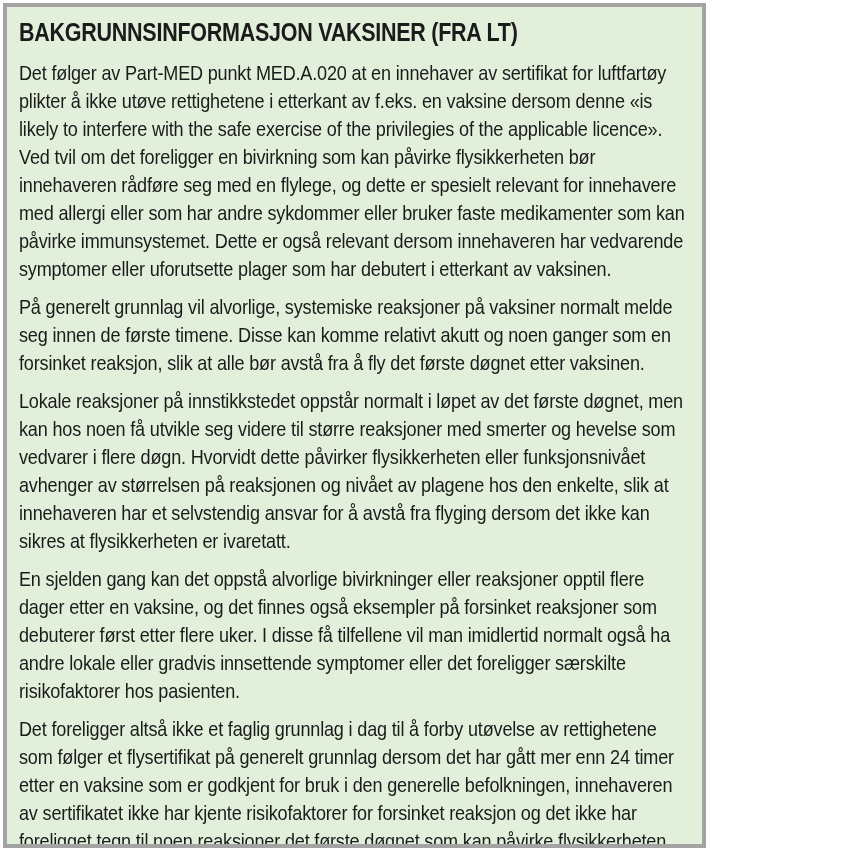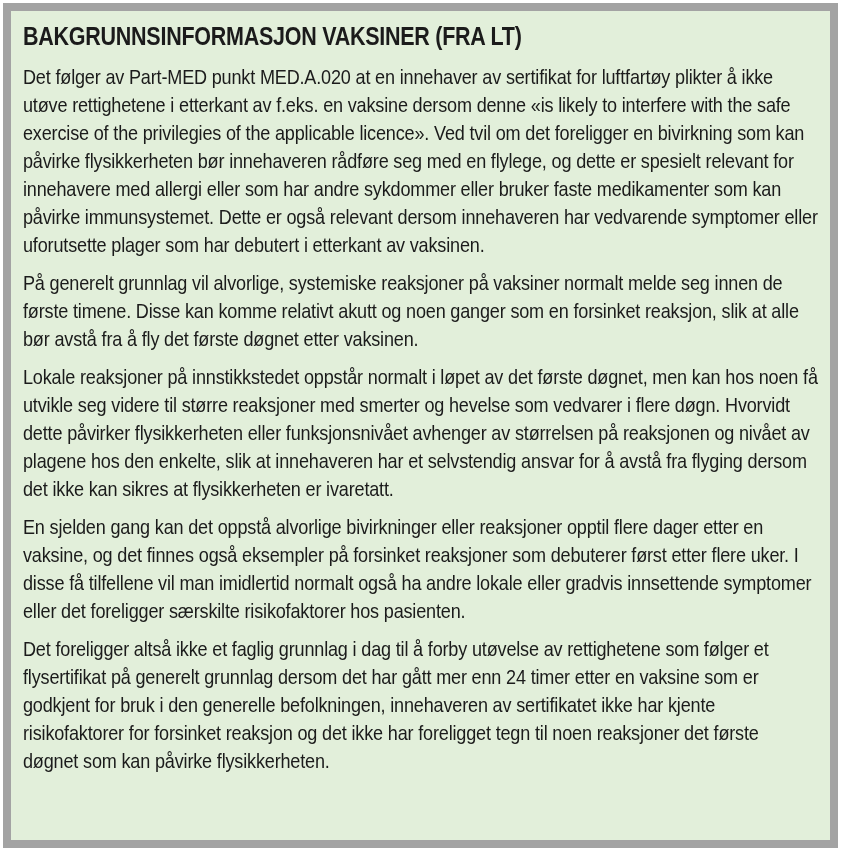--- a/index.html
+++ b/index.html
@@ -13,24 +13,24 @@
   .page {
     position: relative;
     width: 849px;
     height: 861px;
     background: #ffffff;
   }
   .info-box {
     position: absolute;
     left: 3px;
     top: 3px;
-    width: 835px;
+    width: 703px;
     height: 845px;
     box-sizing: border-box;
-    border: 8px solid #a3a3a3;
+    border: 4px solid #a3a3a3;
     background: #e2efda;
     padding: 8px 12px 12px 12px;
     overflow: hidden;
   }
   
   .scale-wrap {
     transform: scaleX(0.86);
     transform-origin: 0 0;
     width: 116.3%;
     color: #1b1b1b;

